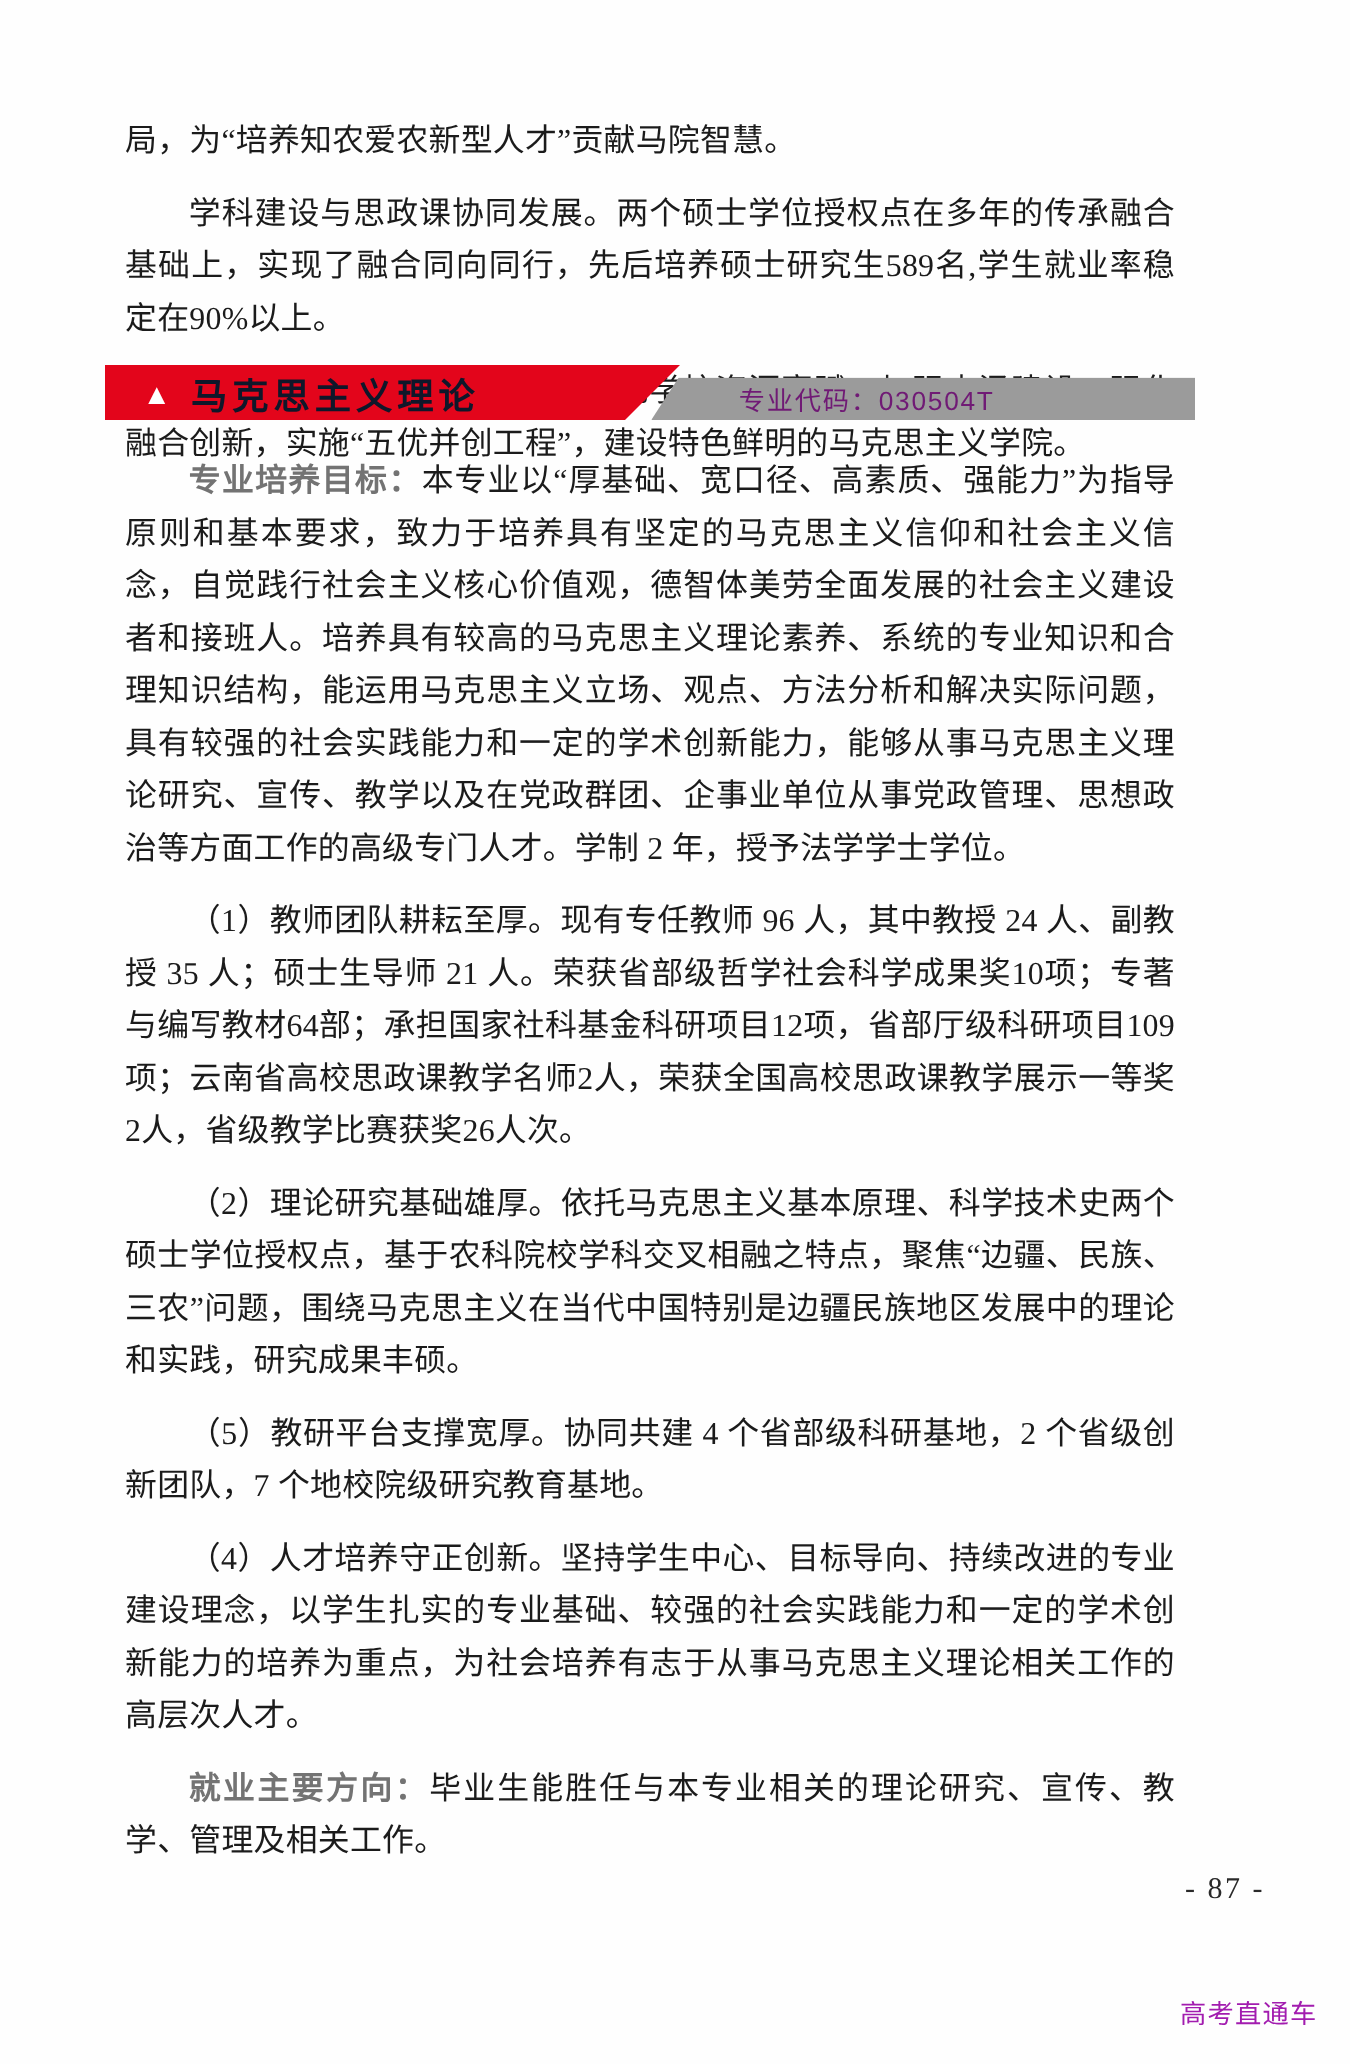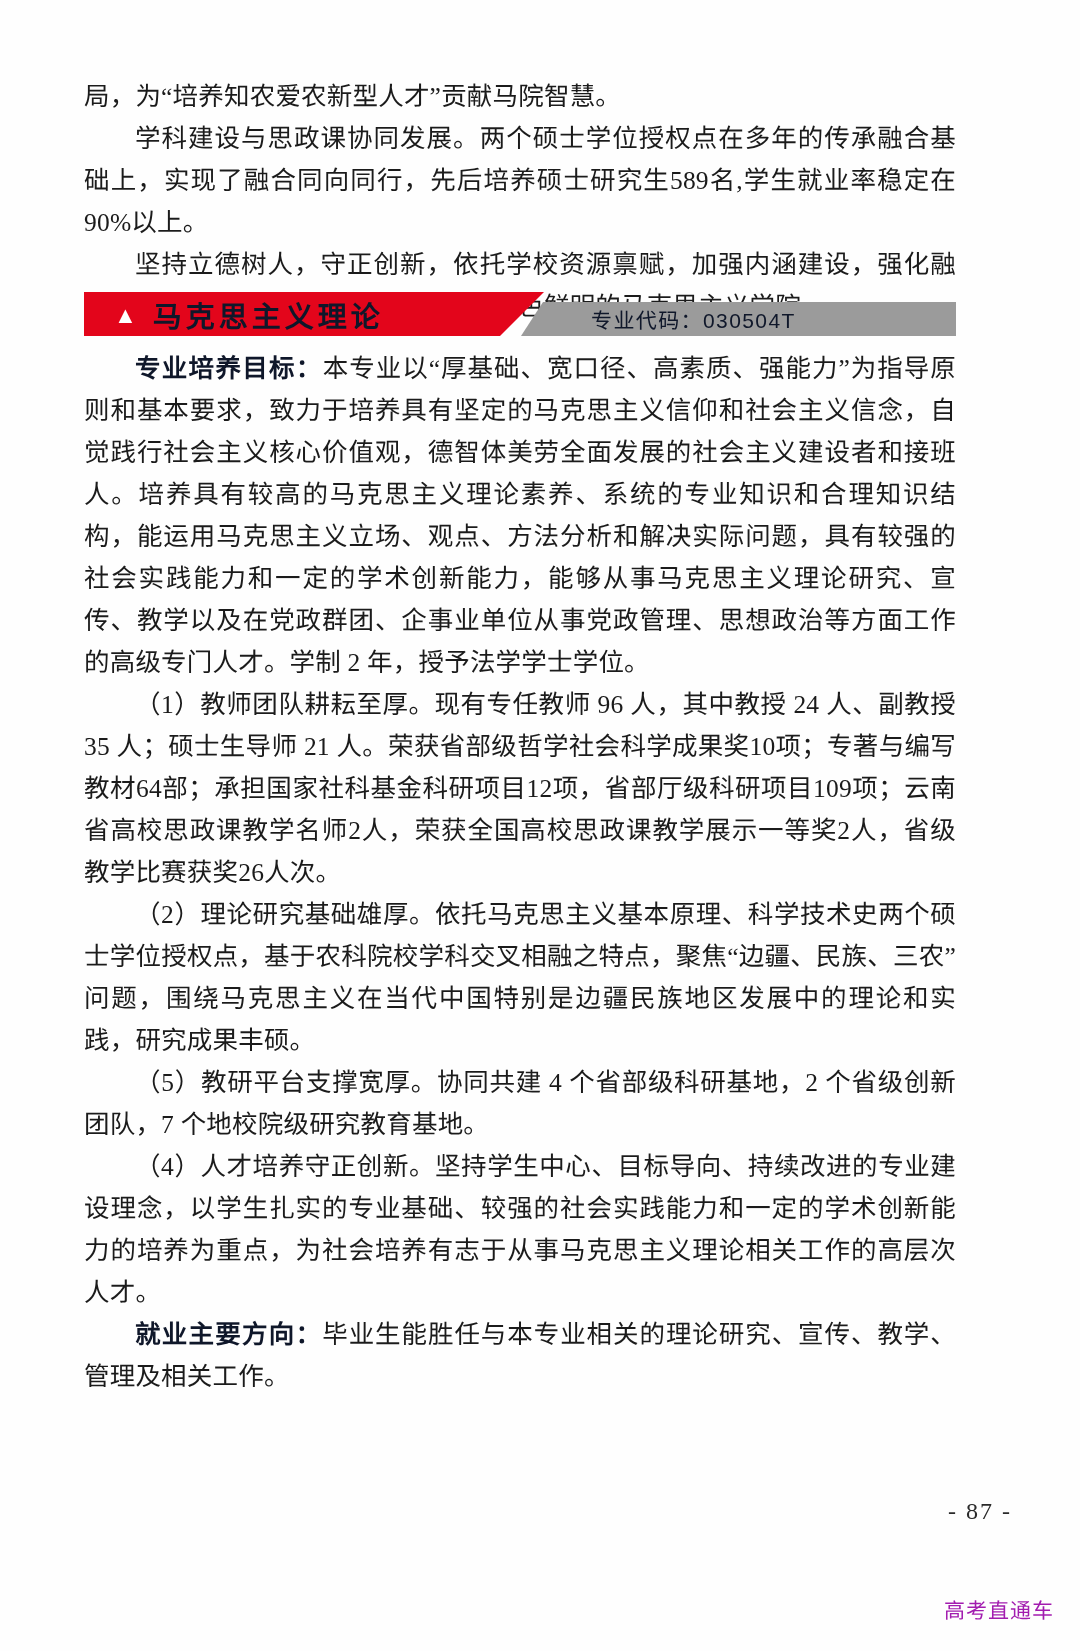--- a/index.html
+++ b/index.html
@@ -30,21 +30,21 @@
     top: 76px;
     width: 872px;
   }
 
   .para {
     font-size: 25.5px;
     line-height: 42px;
     text-align: justify;
     text-justify: inter-ideograph;
     letter-spacing: 0.2px;
-    margin: 0;
+    margin: 16px;
     color: #1b1b1b;
   }
   .para.indent {
     text-indent: 2em;
   }
 
   
   .banner {
     position: absolute;
     left: 84px;
@@ -59,21 +59,21 @@
     width: 435px;
     height: 34px;
     background: #9b9b9b;
     -webkit-clip-path: polygon(22px 0, 100% 0, 100% 100%, 0 100%);
     clip-path: polygon(22px 0, 100% 0, 100% 100%, 0 100%);
     display: flex;
     align-items: center;
     z-index: 1;
   }
   .banner-code {
-    color: #0f172a;
+    color: #701a75;
     font-size: 21px;
     letter-spacing: 1.4px;
     font-family: "Liberation Sans", "DejaVu Sans", sans-serif;
     margin-left: 70px;
     white-space: nowrap;
     text-align: center;
   }
   .banner-red {
     position: absolute;
     left: 0;
@@ -105,21 +105,21 @@
   }
 
   
   .body-block {
     position: absolute;
     left: 84px;
     top: 348px;
     width: 872px;
   }
   .sec-label {
-    color: #0f172a;
+    color: #737373;
     font-weight: bold;
     letter-spacing: 0.5px;
   }
 
   
   .page-number {
     position: absolute;
     right: 68px;
     top: 1498px;
     font-size: 24px;

